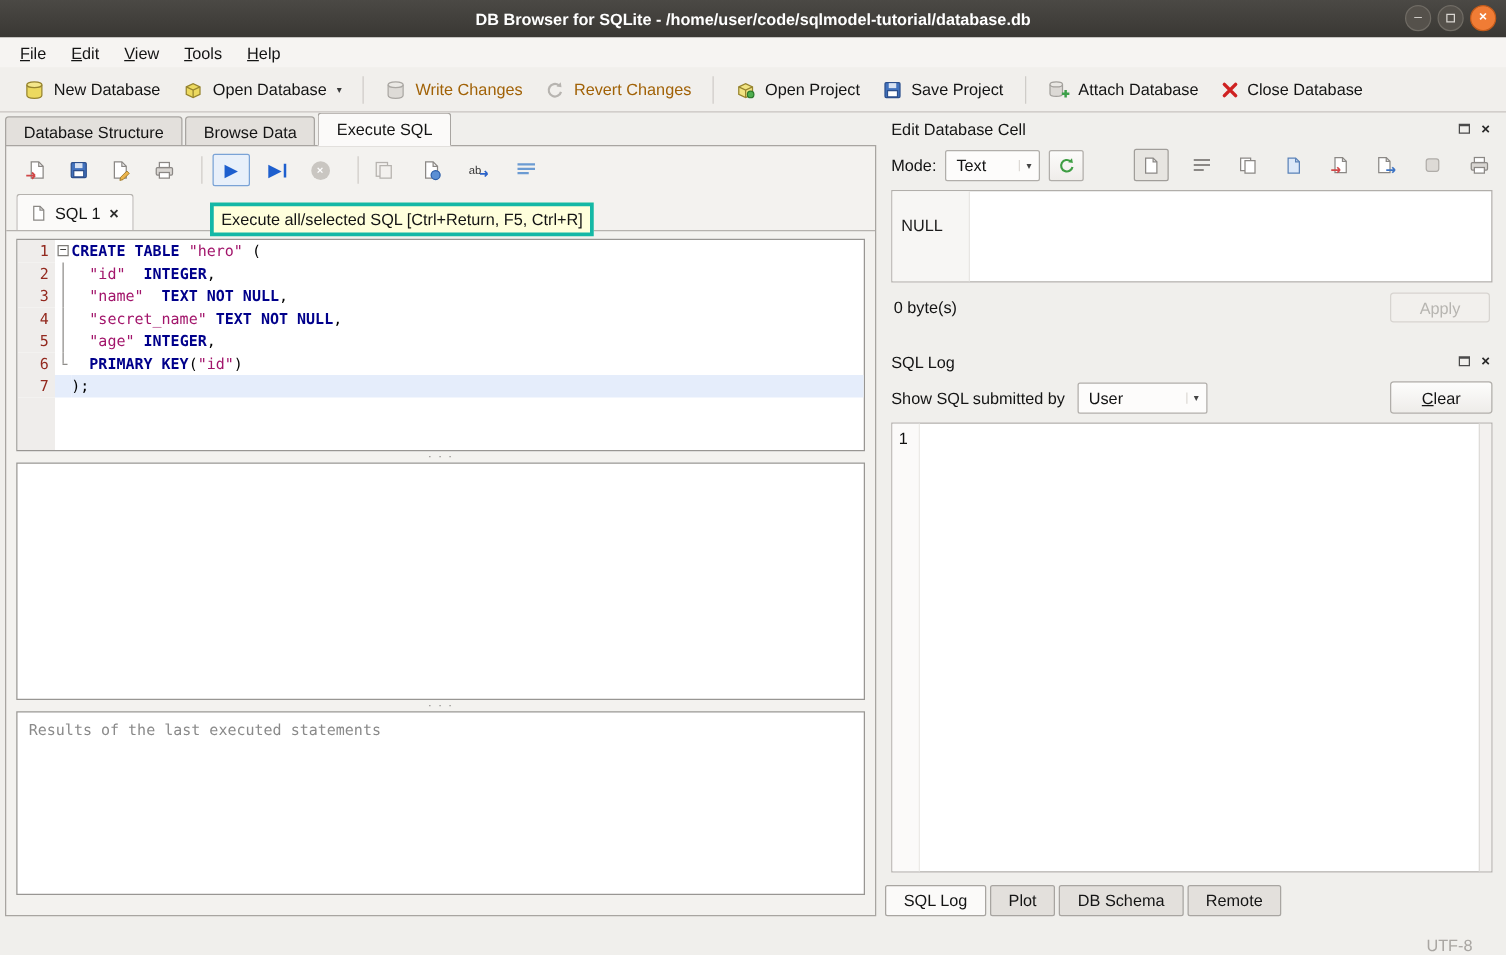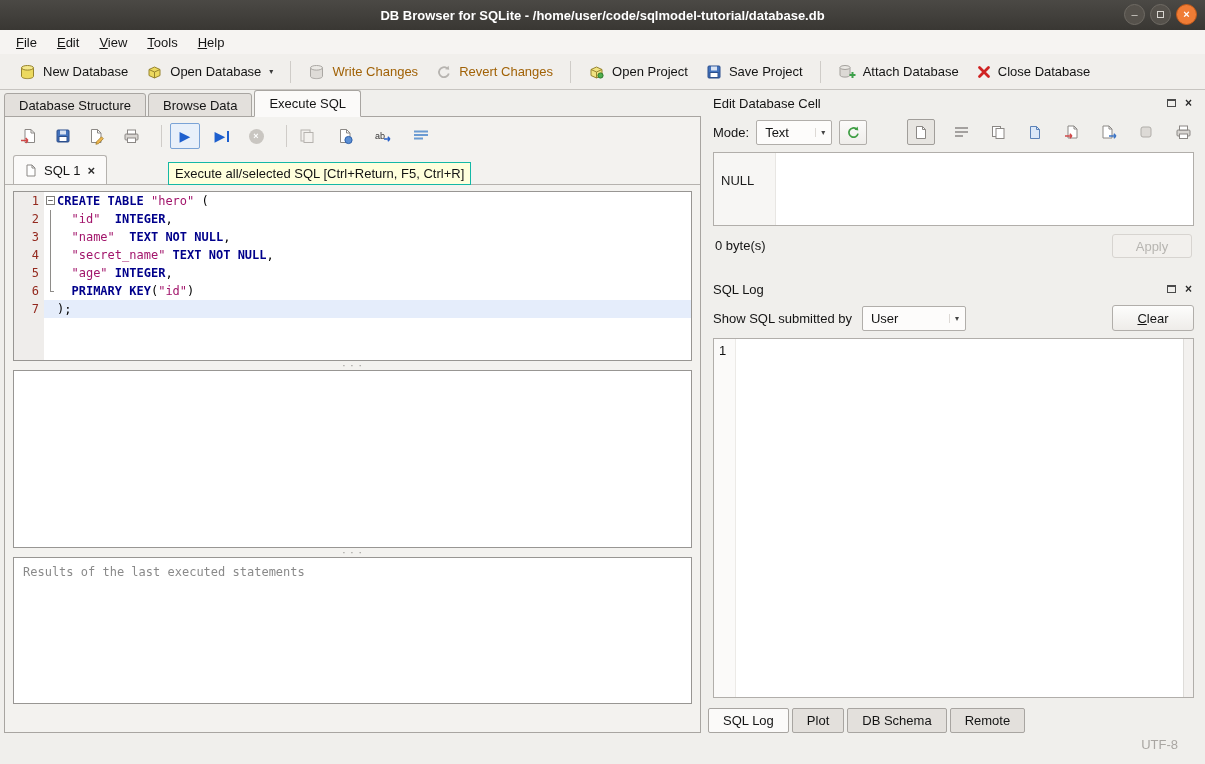--- a/index.html
+++ b/index.html
@@ -60,23 +60,23 @@
 .foldbox{width:9px;height:9px;border:1px solid #7f7d7a;background:#fff;font-size:9px;line-height:7px;text-align:center;display:block;margin:4px auto 0;color:#333}
 .f-mid::before{content:"";position:absolute;left:6px;top:0;bottom:0;width:1px;background:#8e8c89}
 .f-end::before{content:"";position:absolute;left:6px;top:0;height:9px;width:1px;background:#8e8c89}
 .f-end::after{content:"";position:absolute;left:6px;top:9px;width:4px;height:1px;background:#8e8c89}
 .ed-fill{flex:1;display:flex}
 .ed-fill .g{width:30px;background:#efedeb;flex:none}
 
 .splitter{height:9px;display:flex;align-items:center;justify-content:center;flex:none}
 .splitter::before{content:"· · ·";color:#8f8d8a;font-size:10px;line-height:4px;letter-spacing:1px}
 .grid-pane{margin:0 8px;flex:1;background:#fff;border:1px solid #989693}
-.results-pane{margin:0 8px 28px;height:147px;background:#fff;border:1px solid #989693;padding:7px 9px;font-family:"DejaVu Sans Mono",monospace;font-size:12px;color:#8a8a8a;flex:none}
-
-.tooltip{position:absolute;left:168px;top:162px;background:#ffffdc;border:1px solid #14b8a6;padding:3px 6px;white-space:nowrap;z-index:50}
+.results-pane{margin:0 8px 16px;height:147px;background:#fff;border:1px solid #989693;padding:7px 9px;font-family:"DejaVu Sans Mono",monospace;font-size:12px;color:#8a8a8a;flex:none}
+
+.tooltip{position:absolute;left:168px;top:162px;background:#ffffdc;border:3px solid #14b8a6;padding:3px 6px;white-space:nowrap;z-index:50}
 
 
 .right-panel{position:absolute;left:705px;top:90px;width:497px;height:643px;display:flex;flex-direction:column}
 .dock-header{height:24px;display:flex;align-items:center;padding:2px 10px 0 8px;flex:none}
 .dock-icons{margin-left:auto;display:flex;gap:9px;align-items:center}
 .float-ic{width:9px;height:8px;border:1px solid #4a4a4a;border-top-width:2px;display:block}
 .close-ic{font-size:12px;color:#2a2a2a;line-height:1;font-weight:bold}
 
 .cell-controls{height:36px;display:flex;align-items:center;padding:0 8px;gap:7px;flex:none}
 .combo{height:25px;border:1px solid #b1aeaa;background:#fdfcfb;border-radius:2px;display:flex;align-items:center;padding:0 6px 0 8px}
@@ -107,21 +107,21 @@
 .log-area{margin:2px 8px 0;flex:1;background:#fff;border:1px solid #b1aeaa;position:relative}
 .log-gutter{position:absolute;left:0;top:0;bottom:0;width:22px;background:#fbfaf9;border-right:1px solid #eceae7}
 .log-num{position:absolute;left:5px;top:4px;color:#111}
 .log-scroll{position:absolute;right:0;top:0;bottom:0;width:10px;background:#f3f1ef;border-left:1px solid #dedcd9}
 
 .bottom-tabs{height:25px;display:flex;margin-top:10px;padding-left:3px;flex:none}
 .btab{padding:0 14px;display:flex;align-items:center;background:#e3e0dc;border:1px solid #a8a5a1;margin-right:3px;border-radius:2px}
 .btab.active{background:#fbfaf9}
 
 
-.statusbar{position:absolute;left:0;bottom:0;width:1205px;height:27px;display:flex;align-items:flex-start;justify-content:flex-end;padding-right:27px;color:#a9a6a2}
+.statusbar{position:absolute;left:0;bottom:0;width:1205px;height:27px;display:flex;align-items:flex-end;justify-content:flex-end;padding-right:27px;color:#a9a6a2}
 </style>
 </head>
 <body>
 
 <div class="titlebar">
   <div class="title">DB Browser for SQLite - /home/user/code/sqlmodel-tutorial/database.db</div>
   <div class="win-controls">
     <span class="winbtn">–</span>
     <span class="winbtn max">
         <i></i>

